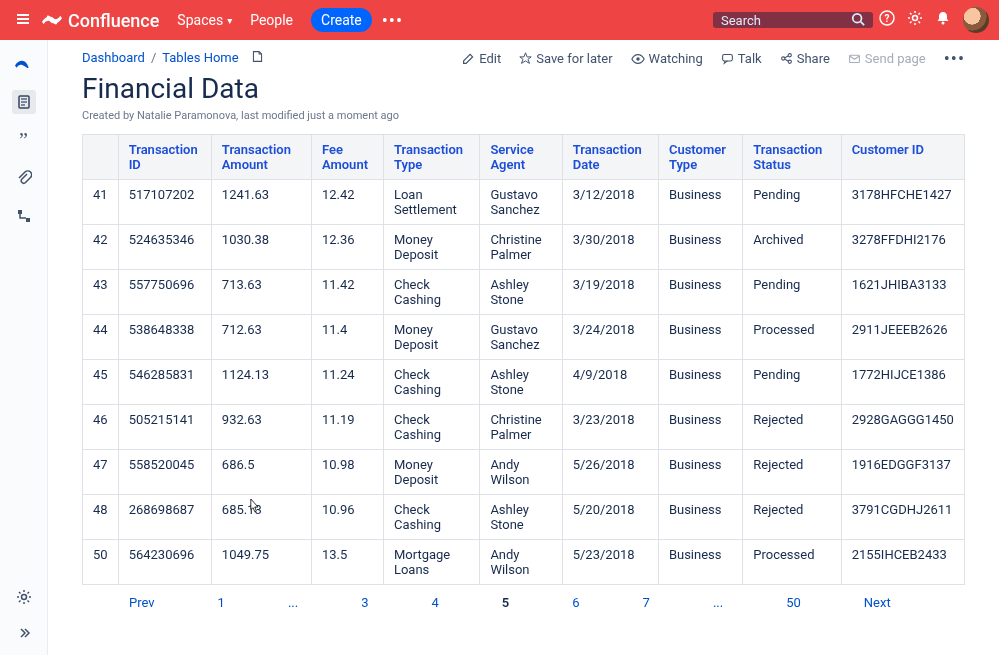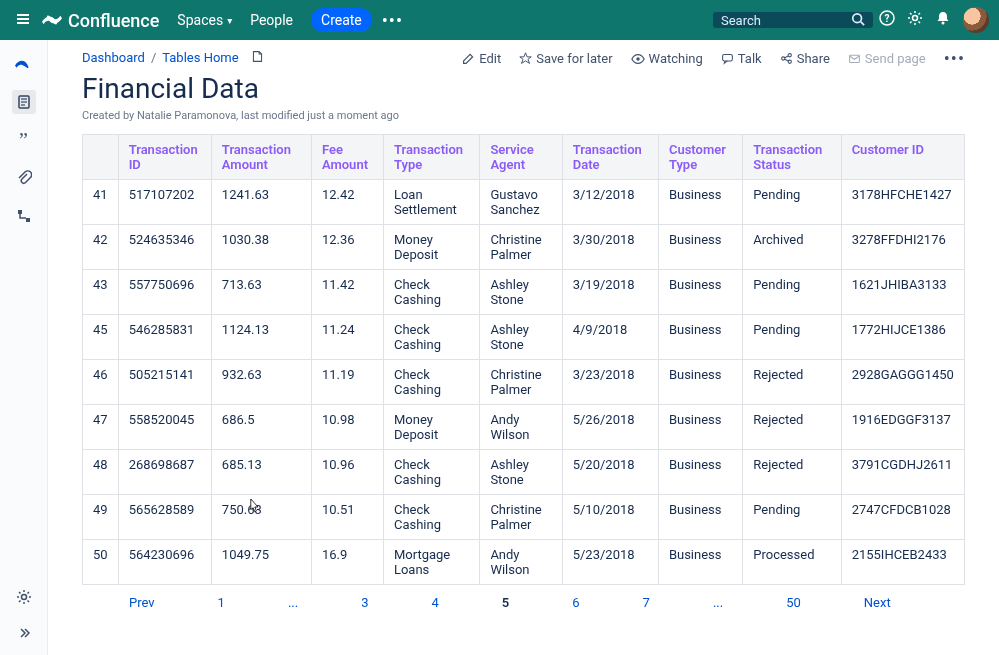--- a/index.html
+++ b/index.html
@@ -1,17 +1,17 @@
 <!DOCTYPE html>
 <html><head>
 <meta charset="utf-8">
 <style>
 * { box-sizing: border-box; margin: 0; padding: 0; font-family: -apple-system, BlinkMacSystemFont, "Segoe UI", Roboto, Helvetica, Arial, sans-serif; }
 body { background: #fff; color: #172b4d; font-size: 14px; }
-.topbar { background: #0f766e; color: #fff; height: 40px; display: flex; align-items: center; padding: 0 10px; }
+.topbar { background: #ef4444; color: #fff; height: 40px; display: flex; align-items: center; padding: 0 10px; }
 .topbar .hamburger { width: 26px; text-align: center; cursor: pointer; }
 .topbar .logo { display: flex; align-items: center; font-size: 18px; font-weight: 500; margin-left: 6px; margin-right: 18px; }
 .topbar .logo svg { margin-right: 6px; }
 .topbar .nav-item { font-size: 14px; margin-right: 18px; cursor: pointer; display: flex; align-items: center; }
 .topbar .nav-item .chev { font-size: 10px; margin-left: 4px; }
 .topbar .create-btn { background: #0065ff; padding: 4px 10px; border-radius: 12px; font-size: 14px; cursor: pointer; }
 .topbar .more-btn { font-size: 18px; margin-left: 10px; cursor: pointer; letter-spacing: 1px; }
 .topbar .spacer { flex: 1; }
 .topbar .search-wrap { background: rgba(9,30,66,0.48); border-radius: 3px; height: 16px; display: flex; align-items: center; padding: 0 8px; min-width: 160px; }
 .topbar .search-wrap input { background: transparent; border: none; outline: none; color: #fff; font-size: 13px; width: 120px; }
@@ -29,21 +29,21 @@
 .breadcrumb a { color: #0052cc; text-decoration: none; cursor: pointer; }
 .breadcrumb .sep { color: #6b778c; }
 .page-actions { position: absolute; top: 8px; right: 34px; display: flex; align-items: center; gap: 18px; color: #42526e; font-size: 13px; }
 .page-actions .action { cursor: pointer; display: flex; align-items: center; gap: 4px; }
 .page-actions .action.disabled { color: #a5adba; }
 .page-actions .more { font-size: 18px; letter-spacing: 1px; cursor: pointer; }
 h1.title { font-size: 28px; font-weight: 400; color: #172b4d; margin-top: 6px; }
 .meta { font-size: 11px; color: #6b778c; margin-top: 4px; margin-bottom: 12px; }
 table.data { border-collapse: collapse; width: 100%; font-size: 13px; }
 table.data th, table.data td { border: 1px solid #dfe1e6; padding: 7px 10px; text-align: left; vertical-align: top; }
-table.data th { background: #f4f5f7; font-weight: 600; color: #8b5cf6; }
+table.data th { background: #f4f5f7; font-weight: 600; color: #1d4ed8; }
 table.data td { color: #172b4d; }
 .pagination { display: flex; gap: 16px; margin-top: 10px; font-size: 13px; color: #0052cc; align-items: center; }
 .pagination span { cursor: pointer; margin-left: 47px; }
 .pagination .active { color: #172b4d; font-weight: 600; }
 .cursor-fake { position: absolute; width: 16px; height: 20px; pointer-events: none; }
 </style>
 </head>
 <body>
 
 <div class="topbar">
@@ -251,20 +251,32 @@
             <td>713.63</td>
             <td>11.42</td>
             <td>Check Cashing</td>
             <td>Ashley Stone</td>
             <td>3/19/2018</td>
             <td>Business</td>
             <td>Pending</td>
             <td>1621JHIBA3133</td>
           </tr>
           <tr>
+            <td>44</td>
+            <td>538648338</td>
+            <td>712.63</td>
+            <td>11.4</td>
+            <td>Money Deposit</td>
+            <td>Gustavo Sanchez</td>
+            <td>3/24/2018</td>
+            <td>Business</td>
+            <td>Processed</td>
+            <td>2911JEEEB2626</td>
+          </tr>
+          <tr>
             <td>45</td>
             <td>546285831</td>
             <td>1124.13</td>
             <td>11.24</td>
             <td>Check Cashing</td>
             <td>Ashley Stone</td>
             <td>4/9/2018</td>
             <td>Business</td>
             <td>Pending</td>
             <td>1772HIJCE1386</td>
@@ -299,36 +311,24 @@
             <td>685.13</td>
             <td>10.96</td>
             <td>Check Cashing</td>
             <td>Ashley Stone</td>
             <td>5/20/2018</td>
             <td>Business</td>
             <td>Rejected</td>
             <td>3791CGDHJ2611</td>
           </tr>
           <tr>
-            <td>49</td>
-            <td>565628589</td>
-            <td>750.63</td>
-            <td>10.51</td>
-            <td>Check Cashing</td>
-            <td>Christine Palmer</td>
-            <td>5/10/2018</td>
-            <td>Business</td>
-            <td>Pending</td>
-            <td>2747CFDCB1028</td>
-          </tr>
-          <tr>
             <td>50</td>
             <td>564230696</td>
             <td>1049.75</td>
-            <td>16.9</td>
+            <td>13.5</td>
             <td>Mortgage Loans</td>
             <td>Andy Wilson</td>
             <td>5/23/2018</td>
             <td>Business</td>
             <td>Processed</td>
             <td>2155IHCEB2433</td>
           </tr>
         </tbody>
     </table>
 

